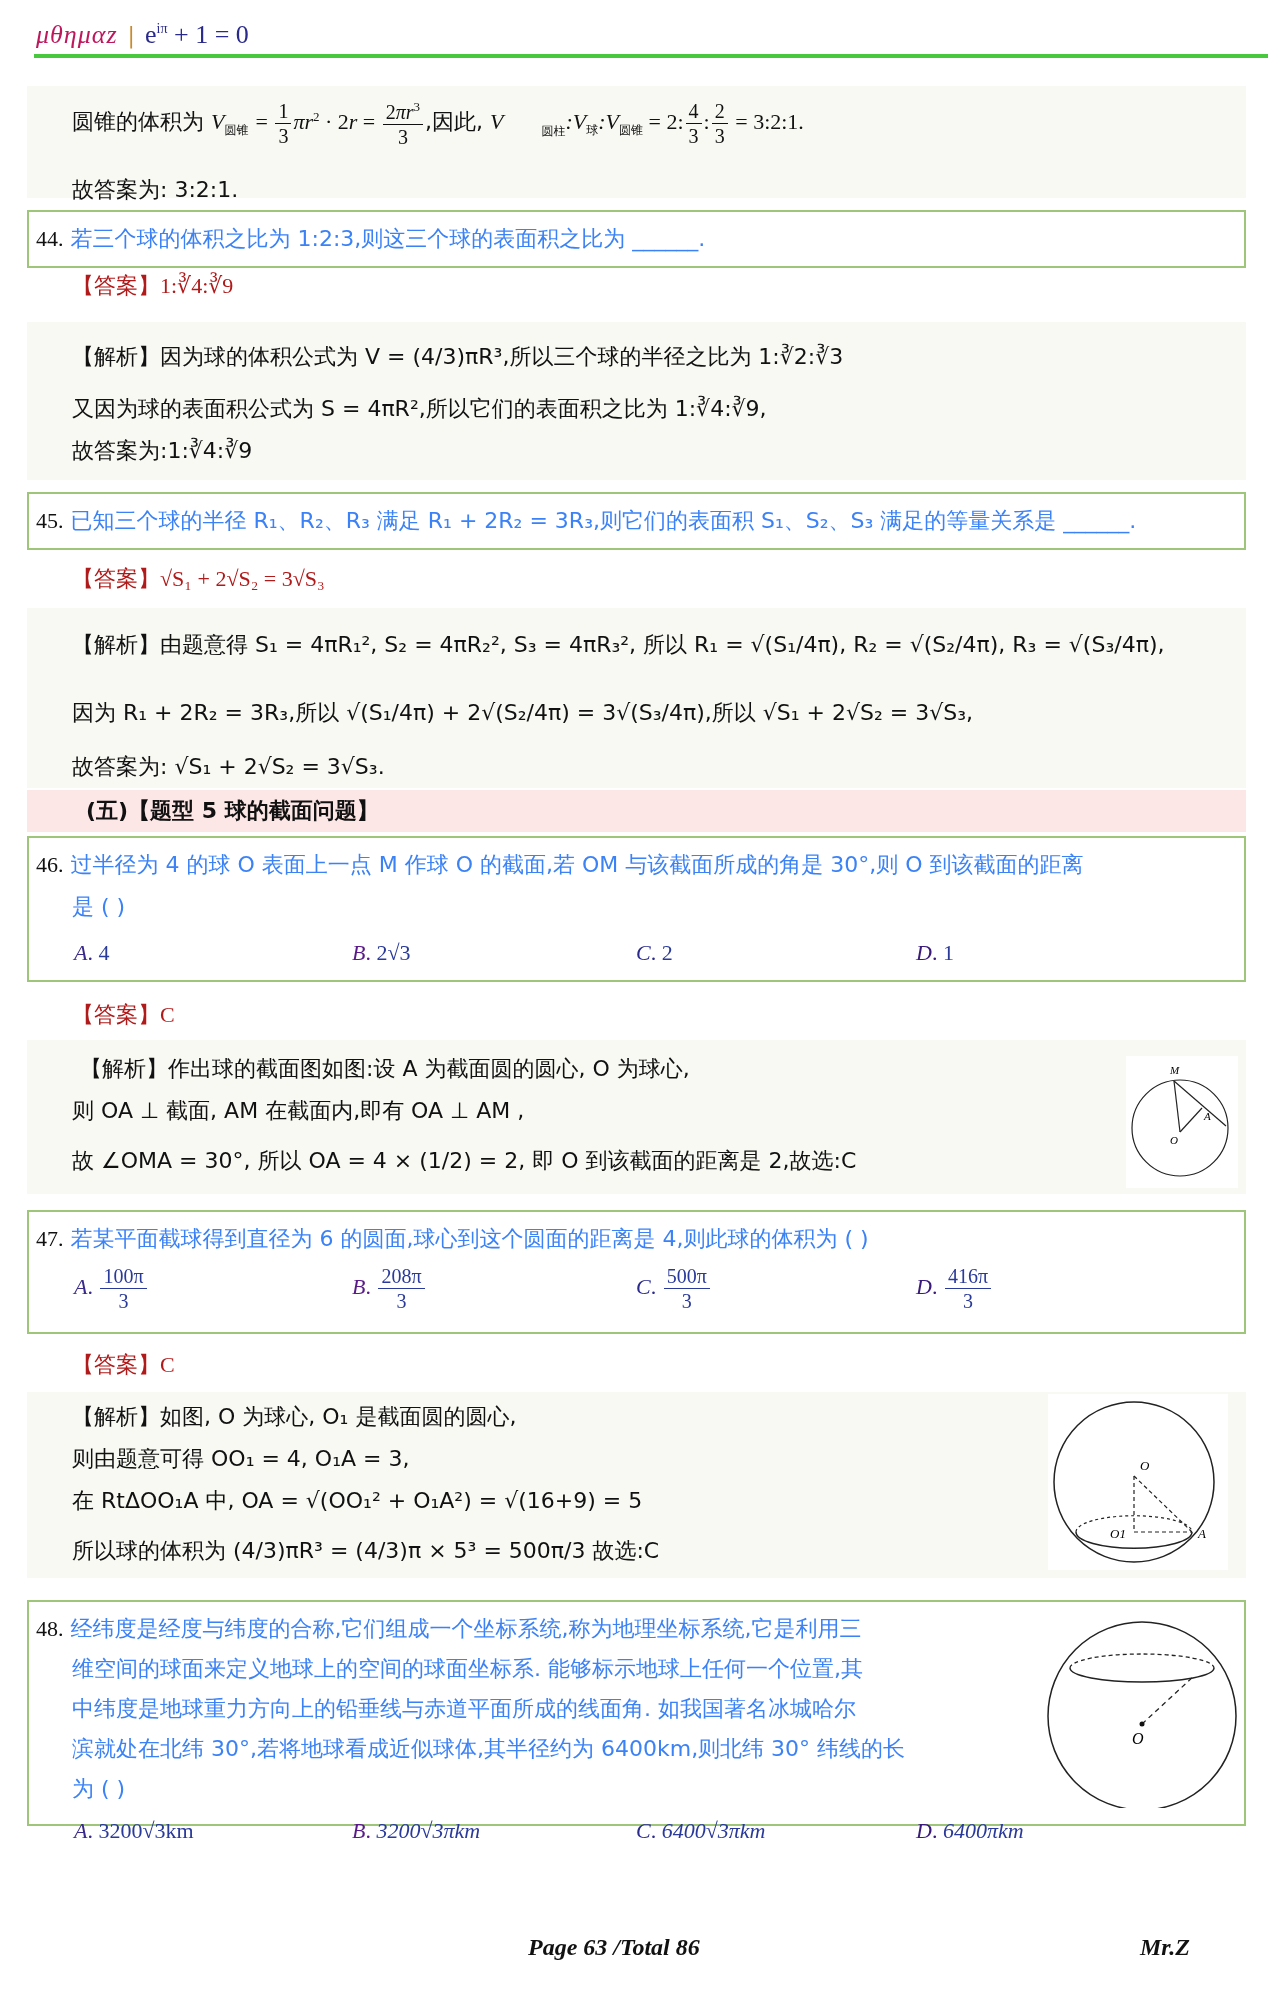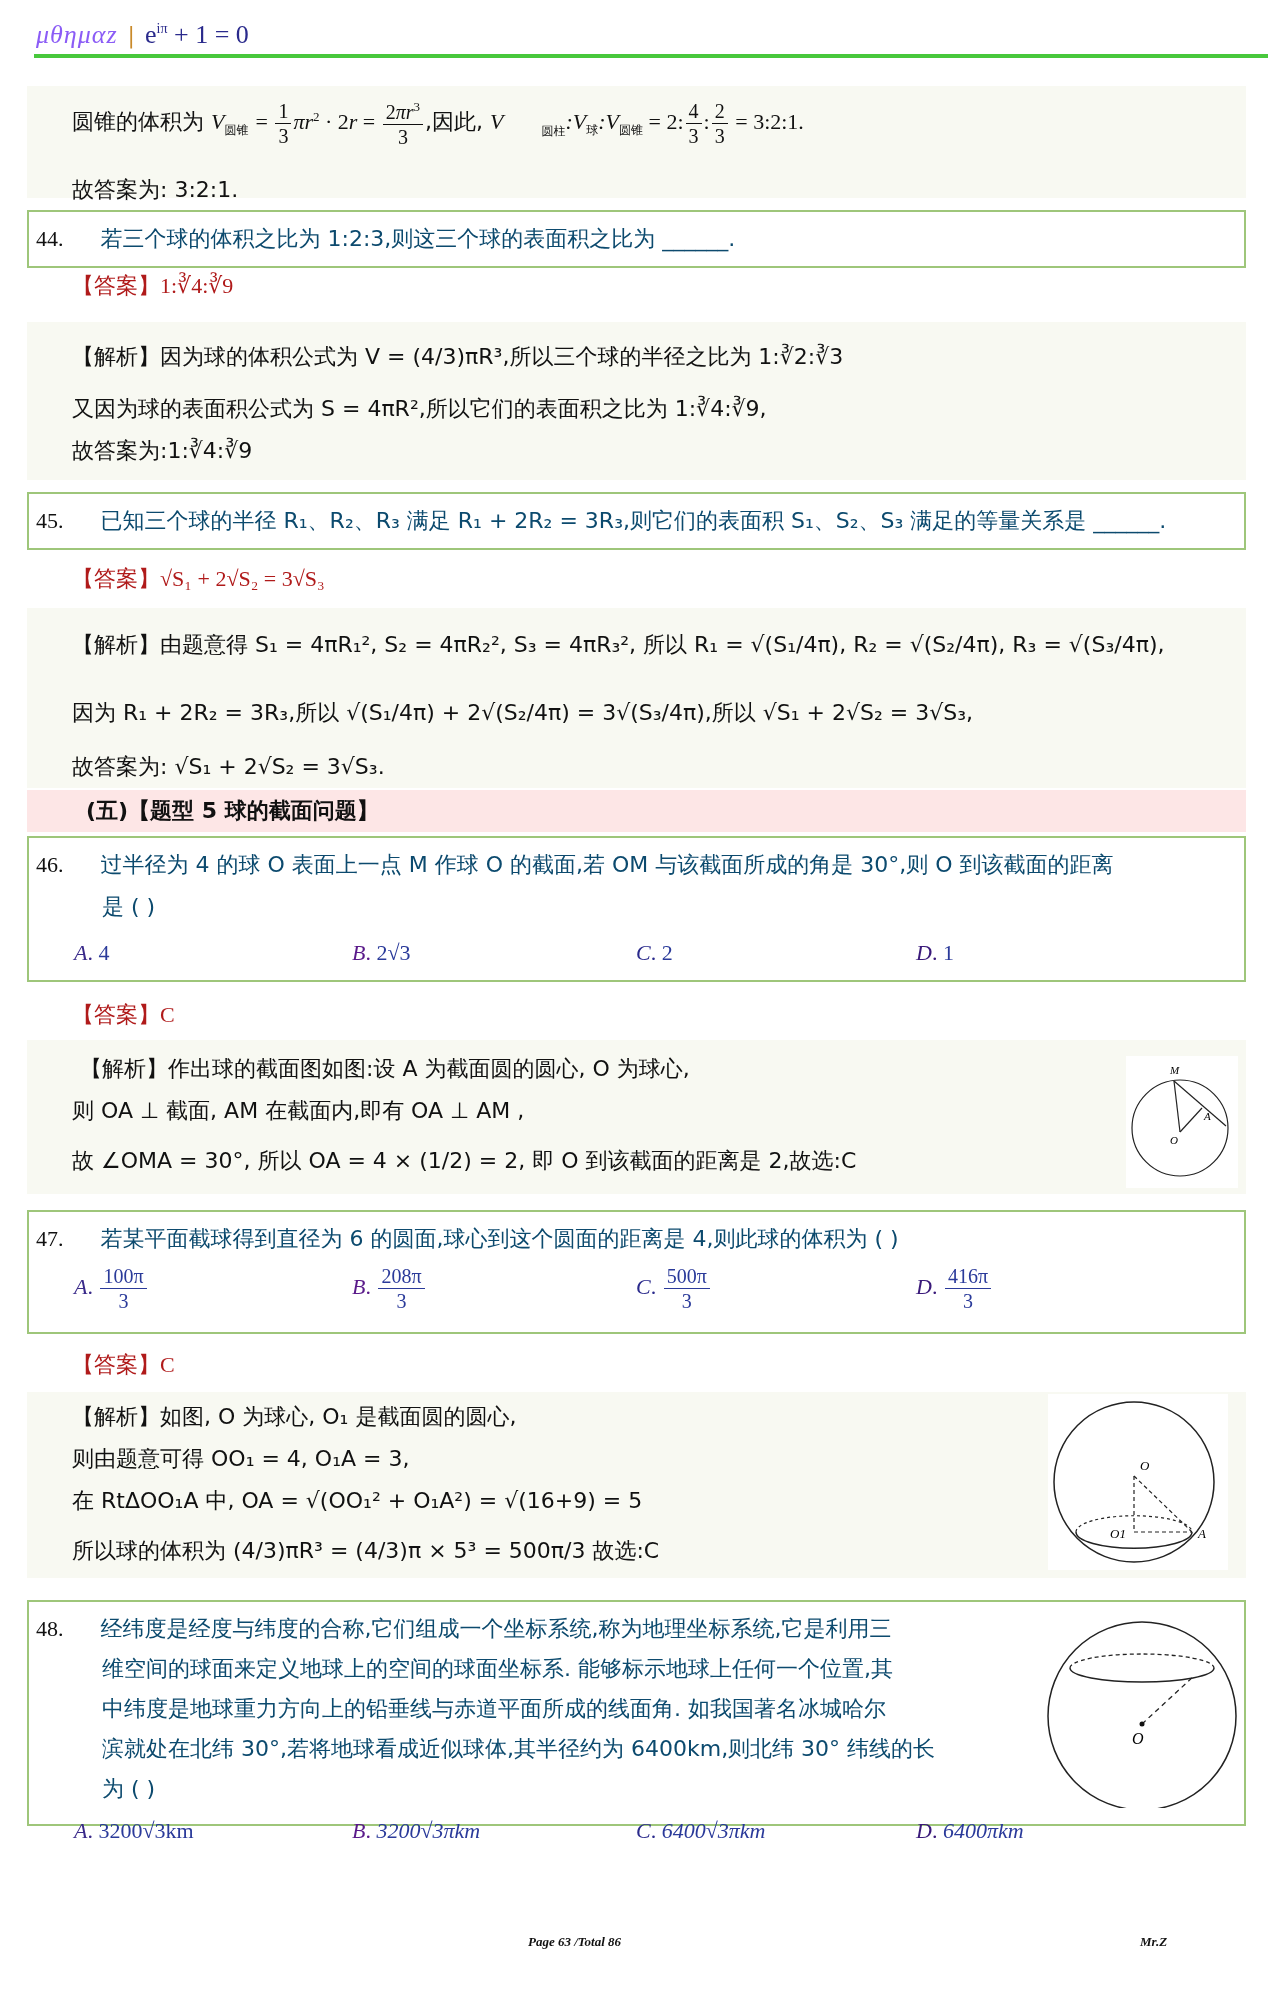--- a/index.html
+++ b/index.html
@@ -5,48 +5,48 @@
   * { box-sizing: border-box; margin: 0; padding: 0; }
   html, body { width: 1280px; height: 1990px; background: #ffffff; overflow: hidden; }
   body { position: relative; font-family: "DejaVu Serif", "Liberation Serif", serif; color: #111; }
 
   .cjk { font-family: "DejaVu Sans", "Liberation Sans", sans-serif; }
   .math { font-family: "Liberation Serif", "DejaVu Serif", serif; }
   .it { font-style: italic; }
 
   
   .page-header { position: absolute; left: 36px; top: 20px; height: 40px; display: flex; align-items: baseline; }
-  .brand { font-family: "Liberation Serif", serif; font-style: italic; font-size: 26px; color: #8b5cf6; letter-spacing: 1px; }
+  .brand { font-family: "Liberation Serif", serif; font-style: italic; font-size: 26px; color: #be185d; letter-spacing: 1px; }
   .sep { color: #c98a2a; font-size: 22px; margin: 0 10px; }
   .euler { font-family: "Liberation Serif", serif; font-size: 26px; color: #2a2a8c; }
   .euler sup { font-size: 14px; }
   .header-rule { position: absolute; left: 34px; top: 54px; width: 1234px; height: 4px; background: #48c83c; }
 
   
   .panel { position: absolute; left: 27px; width: 1219px; background: #f8f9f2; }
   .qbox { position: absolute; left: 27px; width: 1219px; border: 2px solid #9ec67a; background: #fff; }
   .section-band { position: absolute; left: 27px; width: 1219px; background: #fde6e6; }
 
   .line { position: absolute; white-space: nowrap; font-size: 22px; line-height: 30px; }
-  .q-text { color: #0c4a6e; margin-left: 30px; }
+  .q-text { color: #3b82f6; }
   .q-num { color: #111; font-family: "Liberation Serif", serif; }
   .ans { color: #b01a1a; }
   .opt-letter { font-style: italic; }
   .opt-a { color: #3a2a8a; }
   .opt-b { color: #5a1a8a; }
   .opt-c { color: #2a2a8c; }
   .opt-d { color: #3a1a7a; }
   .opt-val { color: #2a3a9a; }
 
   .frac { display: inline-flex; flex-direction: column; align-items: center; vertical-align: middle; line-height: 1; margin: 0 2px; font-family: "Liberation Serif", serif; }
   .frac .n { border-bottom: 1.5px solid currentColor; padding: 0 3px 2px; font-size: 20px; }
   .frac .d { padding-top: 2px; font-size: 20px; }
   sub, sup { font-size: 13px; }
 
-  .footer { position: absolute; top: 1934px; font-family: "Liberation Serif", serif; font-style: italic; font-weight: bold; font-size: 13px; color: #111; }
+  .footer { position: absolute; top: 1934px; font-family: "Liberation Serif", serif; font-style: italic; font-weight: bold; font-size: 24px; color: #111; }
 
   svg.fig { position: absolute; background: #fff; }
 </style>
 </head>
 <body>
 
 <div class="page-header">
   <span class="brand">μθημαz</span>
   <span class="sep">|</span>
   <span class="euler"><span>e</span><sup>iπ</sup><span> + 1 = 0</span></span>

